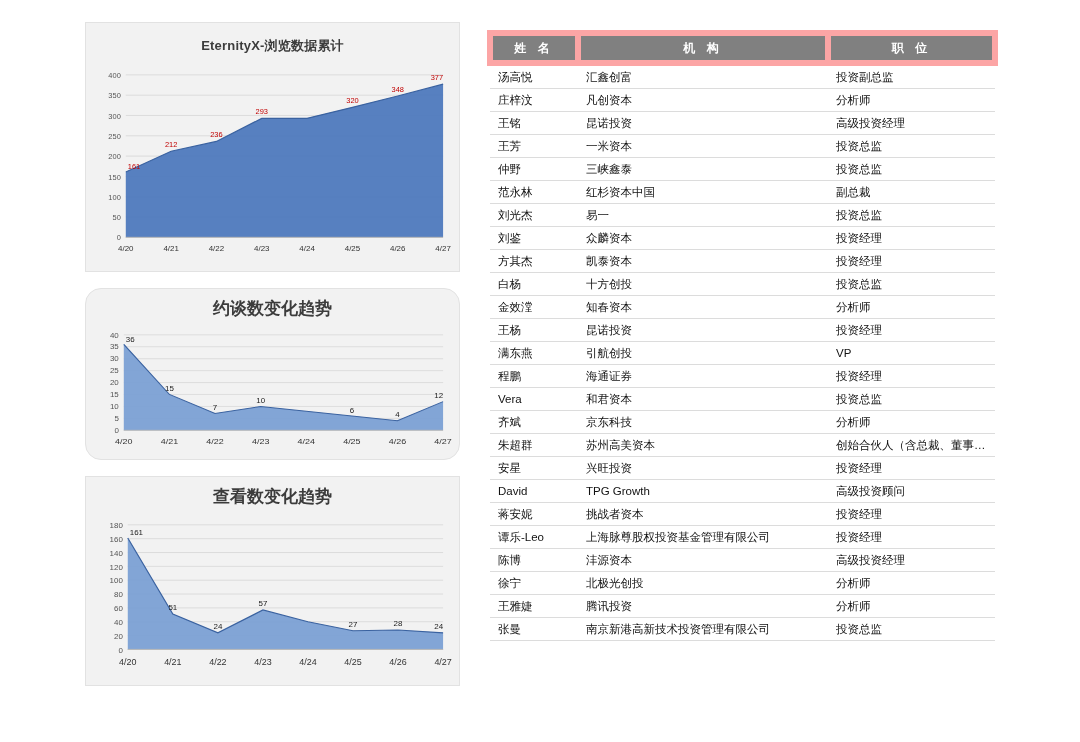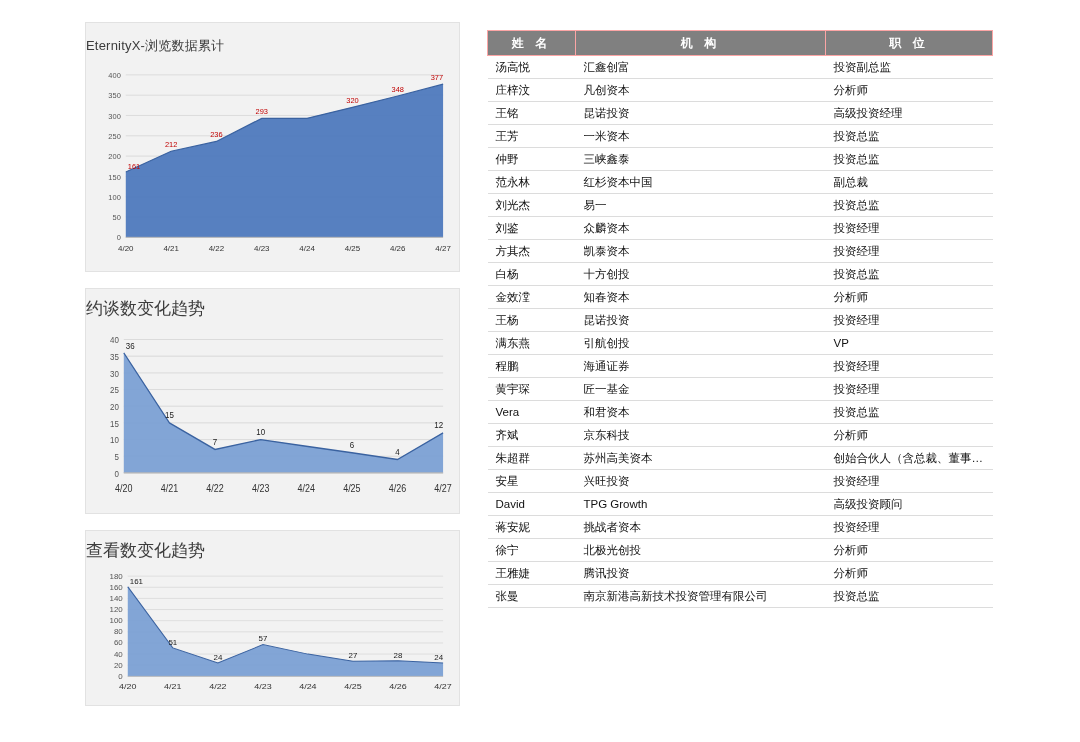--- a/index.html
+++ b/index.html
@@ -29,27 +29,27 @@
     width: 375px;
   }
   .chart-card {
     background: #f2f2f2;
     border: 1px solid #e2e2e2;
     box-sizing: border-box;
     position: relative;
     margin-bottom: 16px;
   }
   .chart-card.c1 { height: 250px; }
-  .chart-card.c2 { height: 226px; }
-  .chart-card.c3 { height: 176px; }
+  .chart-card.c2 { height: 172px; border-radius: 16px; }
+  .chart-card.c3 { height: 210px; }
 
   .chart-title {
-    text-align: left;
+    text-align: center;
     color: #3c3c3c;
-    font-weight: normal;
+    font-weight: bold;
   }
   .c1 .chart-title { font-size: 13px; padding-top: 14px; letter-spacing: .2px;}
   .c2 .chart-title { font-size: 17px; padding-top: 8px; }
   .c3 .chart-title { font-size: 17px; padding-top: 8px; }
 
   .plot {
     position: absolute;
     left: 0; right: 0; bottom: 0;
   }
   .c1 .plot { top: 38px; }
@@ -69,21 +69,21 @@
     border-collapse: collapse;
     width: 100%;
     table-layout: fixed;
   }
   table.data th {
     background: #808080;
     color: #ffffff;
     font-size: 12px;
     font-weight: bold;
     height: 22px;
-    border: 1px solid #fca5a5;
+    border: 6px solid #fca5a5;
     letter-spacing: 4px;
     text-align: center;
   }
   table.data td {
     font-size: 11.5px;
     color: #111111;
     height: 22px;
     padding: 0 6px;
     border-bottom: 1px solid #dcdcdc;
     background: #ffffff;
@@ -320,25 +320,20 @@
             <td class="name">满东燕</td>
             <td class="org">引航创投</td>
             <td class="role">VP</td>
           </tr>
           <tr>
             <td class="name">程鹏</td>
             <td class="org">海通证券</td>
             <td class="role">投资经理</td>
           </tr>
           <tr>
-            <td class="name">黄宇琛</td>
-            <td class="org">匠一基金</td>
-            <td class="role">投资经理</td>
-          </tr>
-          <tr>
             <td class="name">Vera</td>
             <td class="org">和君资本</td>
             <td class="role">投资总监</td>
           </tr>
           <tr>
             <td class="name">齐斌</td>
             <td class="org">京东科技</td>
             <td class="role">分析师</td>
           </tr>
           <tr>
@@ -355,20 +350,30 @@
             <td class="name">David</td>
             <td class="org">TPG Growth</td>
             <td class="role">高级投资顾问</td>
           </tr>
           <tr>
             <td class="name">蒋安妮</td>
             <td class="org">挑战者资本</td>
             <td class="role">投资经理</td>
           </tr>
           <tr>
+            <td class="name">谭乐-Leo</td>
+            <td class="org">上海脉尊股权投资基金管理有限公司</td>
+            <td class="role">投资经理</td>
+          </tr>
+          <tr>
+            <td class="name">陈博</td>
+            <td class="org">沣源资本</td>
+            <td class="role">高级投资经理</td>
+          </tr>
+          <tr>
             <td class="name">徐宁</td>
             <td class="org">北极光创投</td>
             <td class="role">分析师</td>
           </tr>
           <tr>
             <td class="name">王雅婕</td>
             <td class="org">腾讯投资</td>
             <td class="role">分析师</td>
           </tr>
           <tr>

